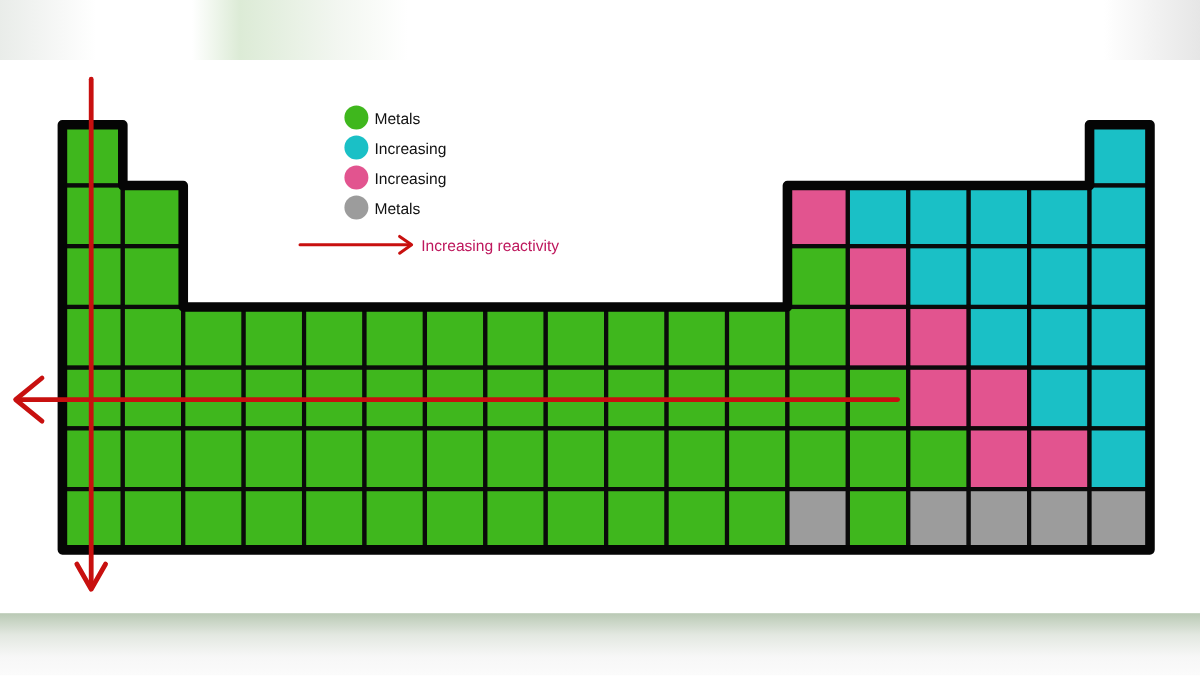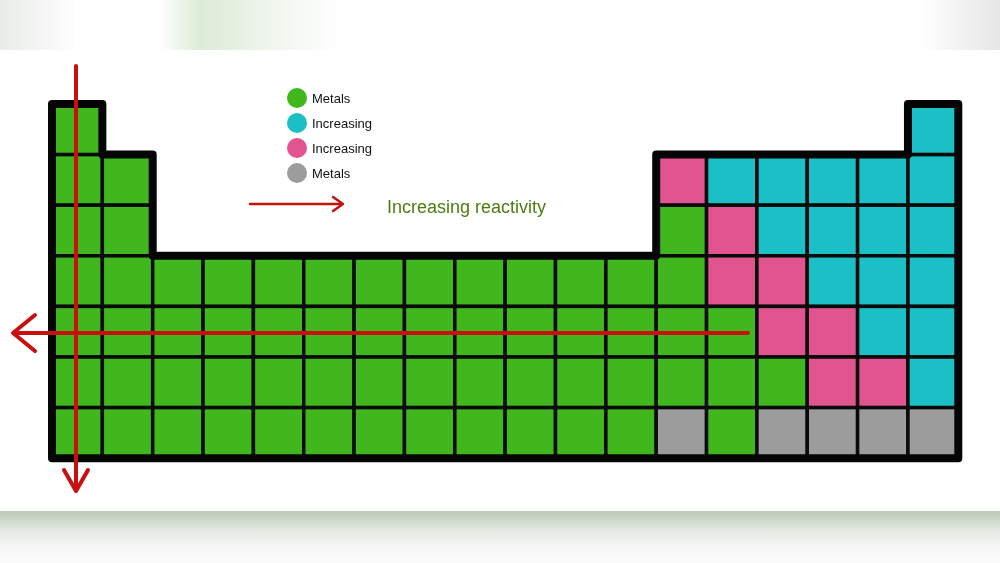--- a/index.html
+++ b/index.html
@@ -14,21 +14,21 @@
   }
   .blur-bottom {
     position: absolute; left: 0; top: 511px; width: 1000px; height: 52px;
     background: linear-gradient(180deg, #b9c9b4 0%, #e3e8e1 35%, #f7f7f7 70%, #fbfbfb 100%);
   }
   .canvas { position: absolute; left: 0; top: 50px; width: 1000px; height: 461px; background: #ffffff; }
   .legend { position: absolute; left: 243px; top: 88px; }
   .legend-item { position: absolute; left: 0; height: 20px; display: flex; align-items: center; white-space: nowrap; margin-left: 44px; }
   .swatch { width: 20px; height: 20px; border-radius: 50%; margin-right: 5px; }
   .legend-label { font-size: 13px; color: #111; }
-  .reactivity-label { position: absolute; left: 351px; top: 197px; font-size: 18px; color: #4d7c0f; white-space: nowrap; margin-left: 36px; }
+  .reactivity-label { position: absolute; left: 351px; top: 197px; font-size: 13px; color: #be185d; white-space: nowrap; }
   .table-svg { position: absolute; left: 0; top: 0; }
 </style>
 </head>
 <body>
 
 <div class="blur-top"></div>
 <div class="canvas"></div>
 <div class="blur-bottom"></div>
 
 <svg class="table-svg" id="table-svg" width="1000" height="563">

